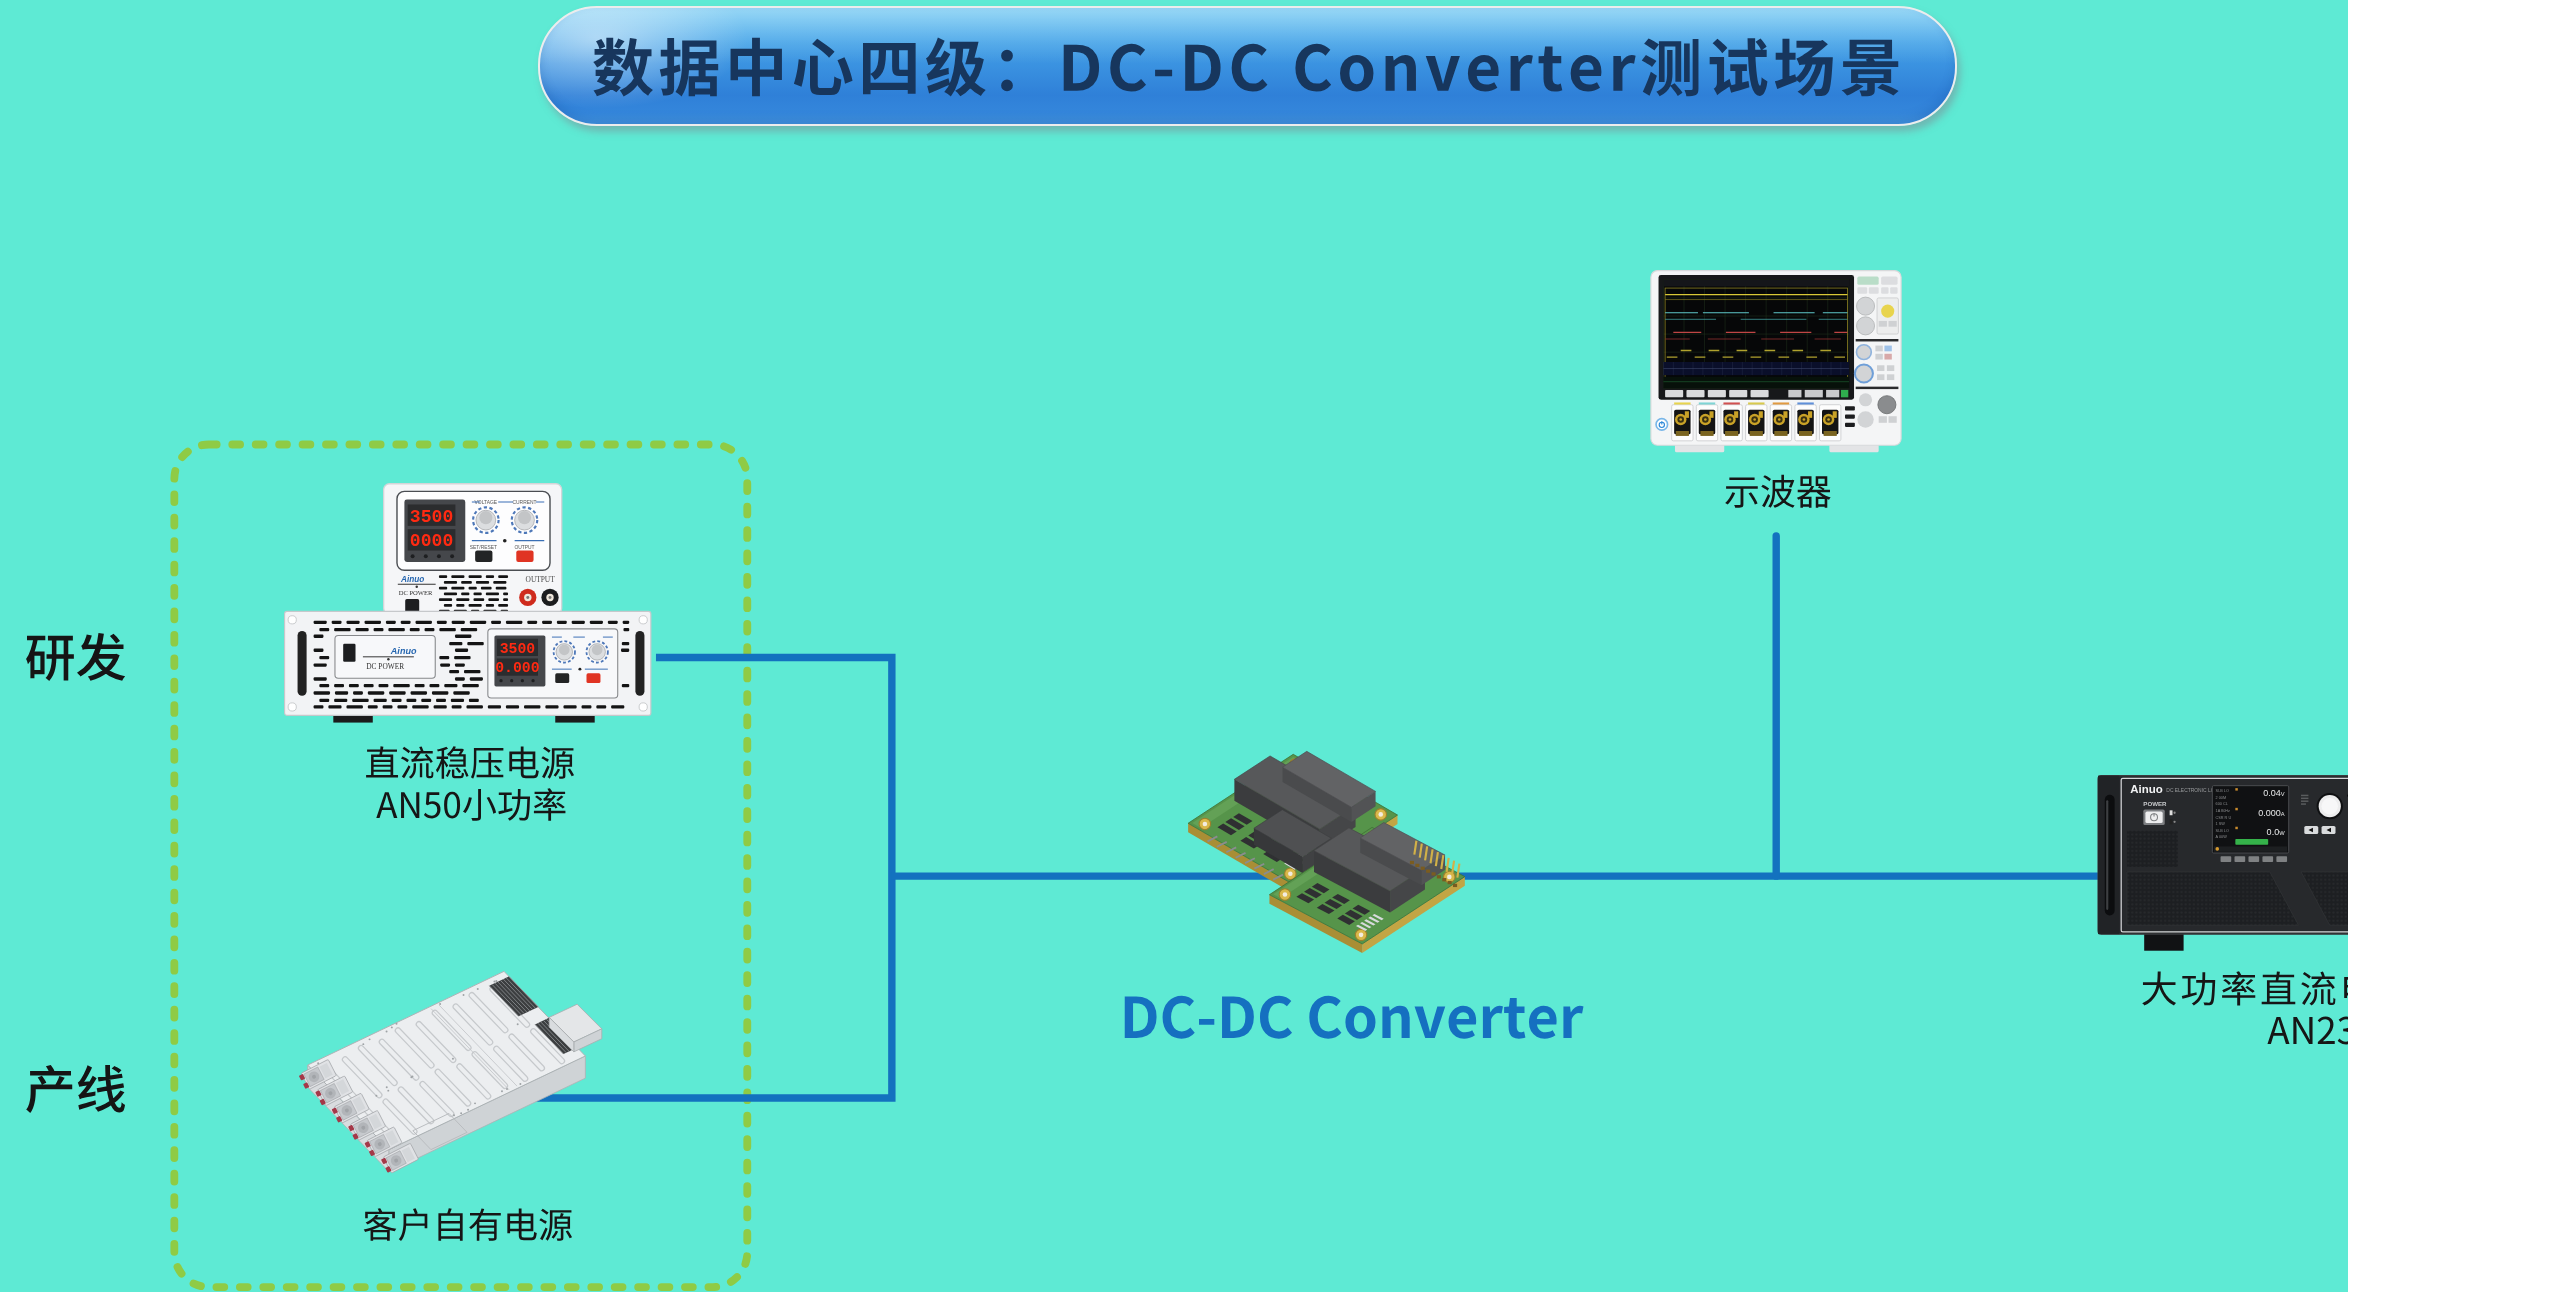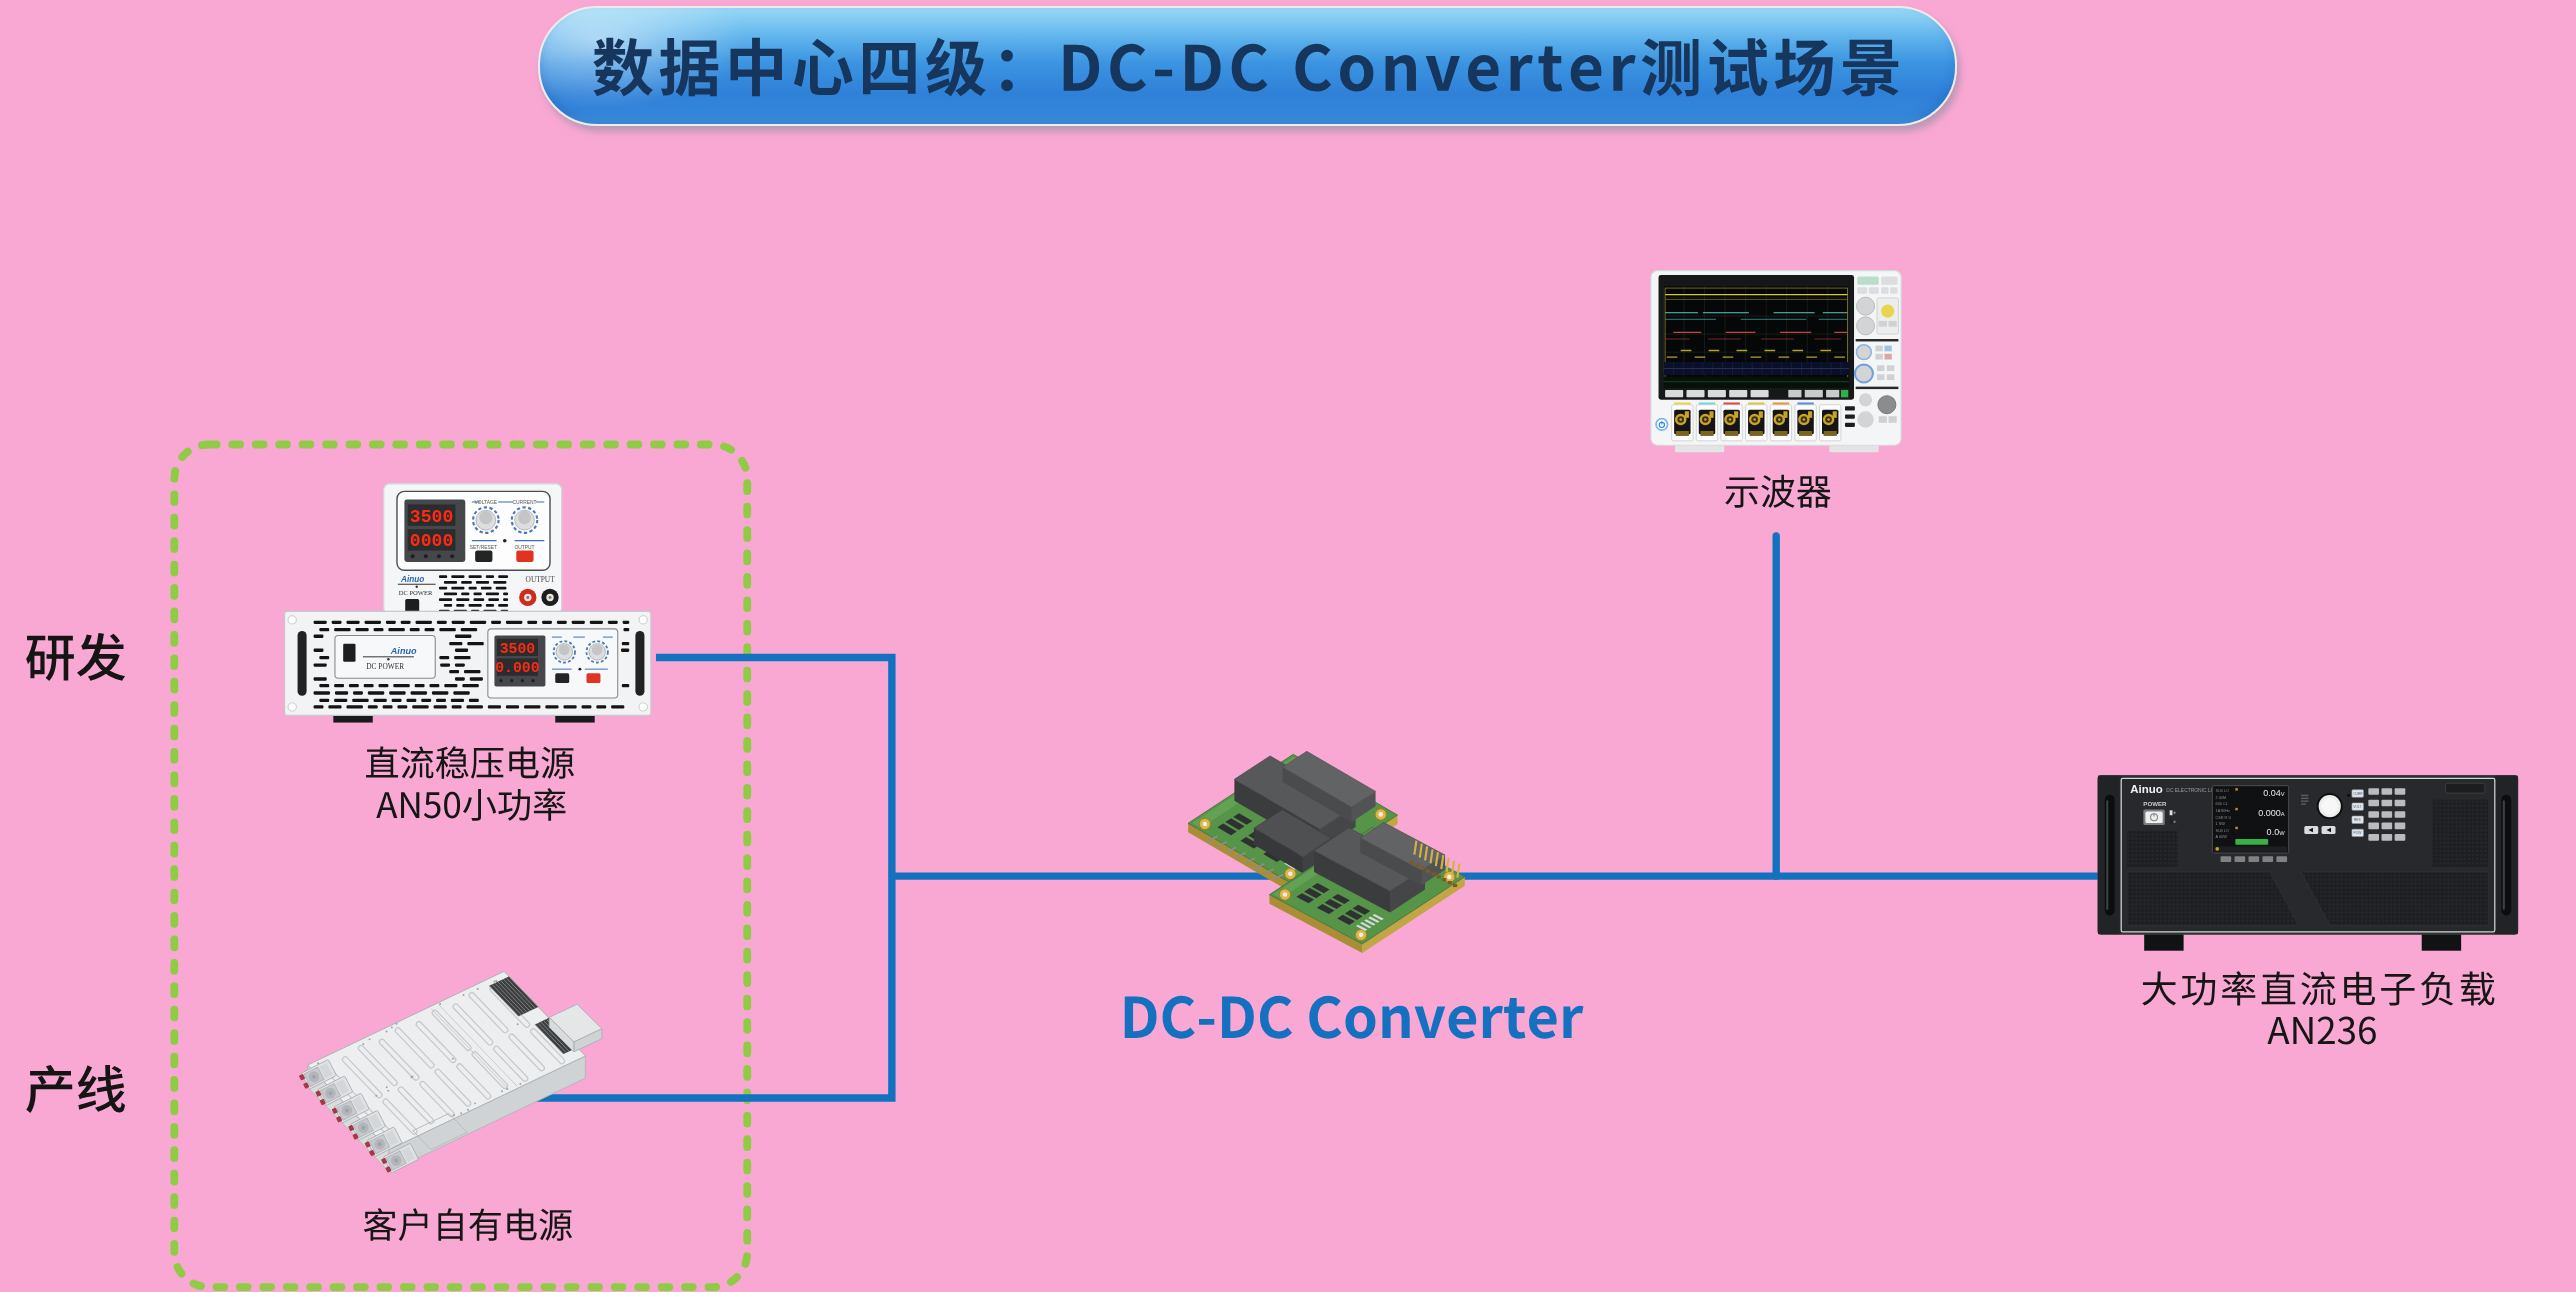--- a/index.html
+++ b/index.html
@@ -1,15 +1,15 @@
 <!DOCTYPE html>
 <html style="font-size:13px"><head><meta charset="utf-8">
 <style>
 html,body{margin:0;padding:0;background:#fff;}
-#page{position:relative;width:2576px;height:1292px;background:#f9a8d4;overflow:hidden;font-family:"Liberation Sans",sans-serif;}
+#page{position:relative;width:2348px;height:1292px;background:#5eead4;overflow:hidden;font-family:"Liberation Sans",sans-serif;}
 .abs{position:absolute;}
 #banner{left:538px;top:5.8px;width:1415px;height:116px;border-radius:59px;
  background:
   radial-gradient(ellipse 214px 99px at 58px 31px, rgba(255,255,255,.50), rgba(255,255,255,0) 70%),
   linear-gradient(180deg, rgba(255,255,255,.38) 0%, rgba(255,255,255,.10) 30%, rgba(255,255,255,0) 48%),
   linear-gradient(180deg,#58bff0 0%,#47a9ea 22%,#3b93e1 48%,#2f80d8 75%,#3486db 90%,#4395e0 100%);
  border:2.5px solid #ececed;
  box-shadow:3.3px 5.8px 7.4px rgba(125,135,148,.5), inset 0 -5px 10px rgba(10,60,140,.18);}
 </style></head>
 <body>

